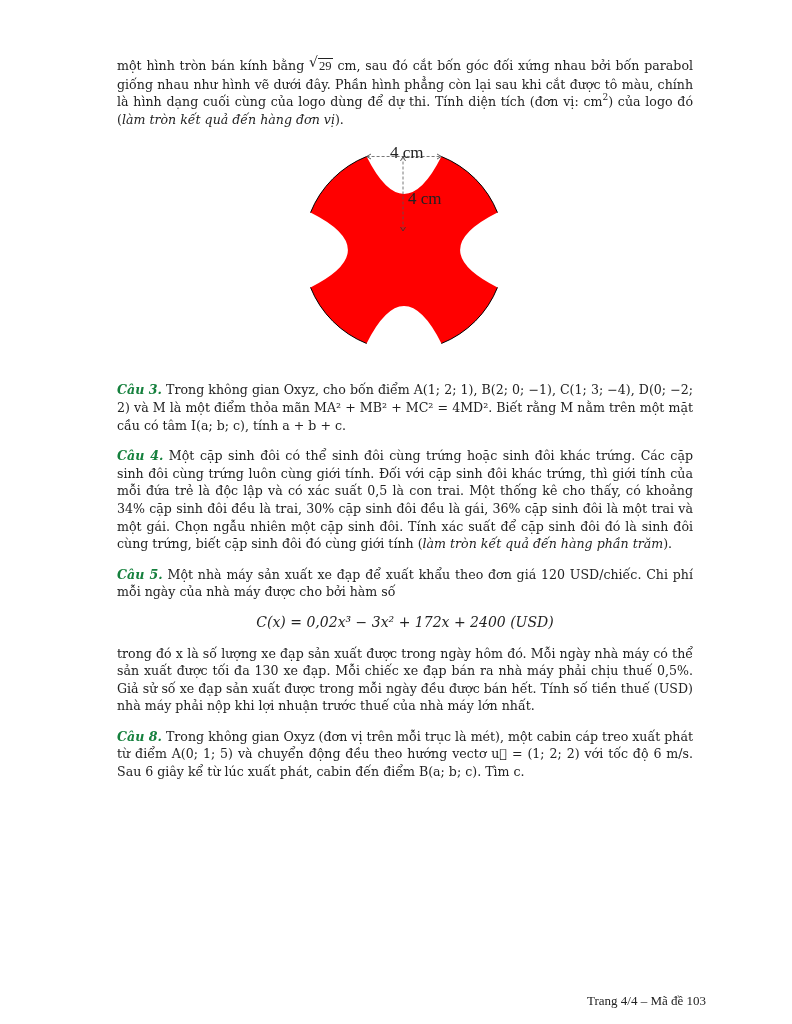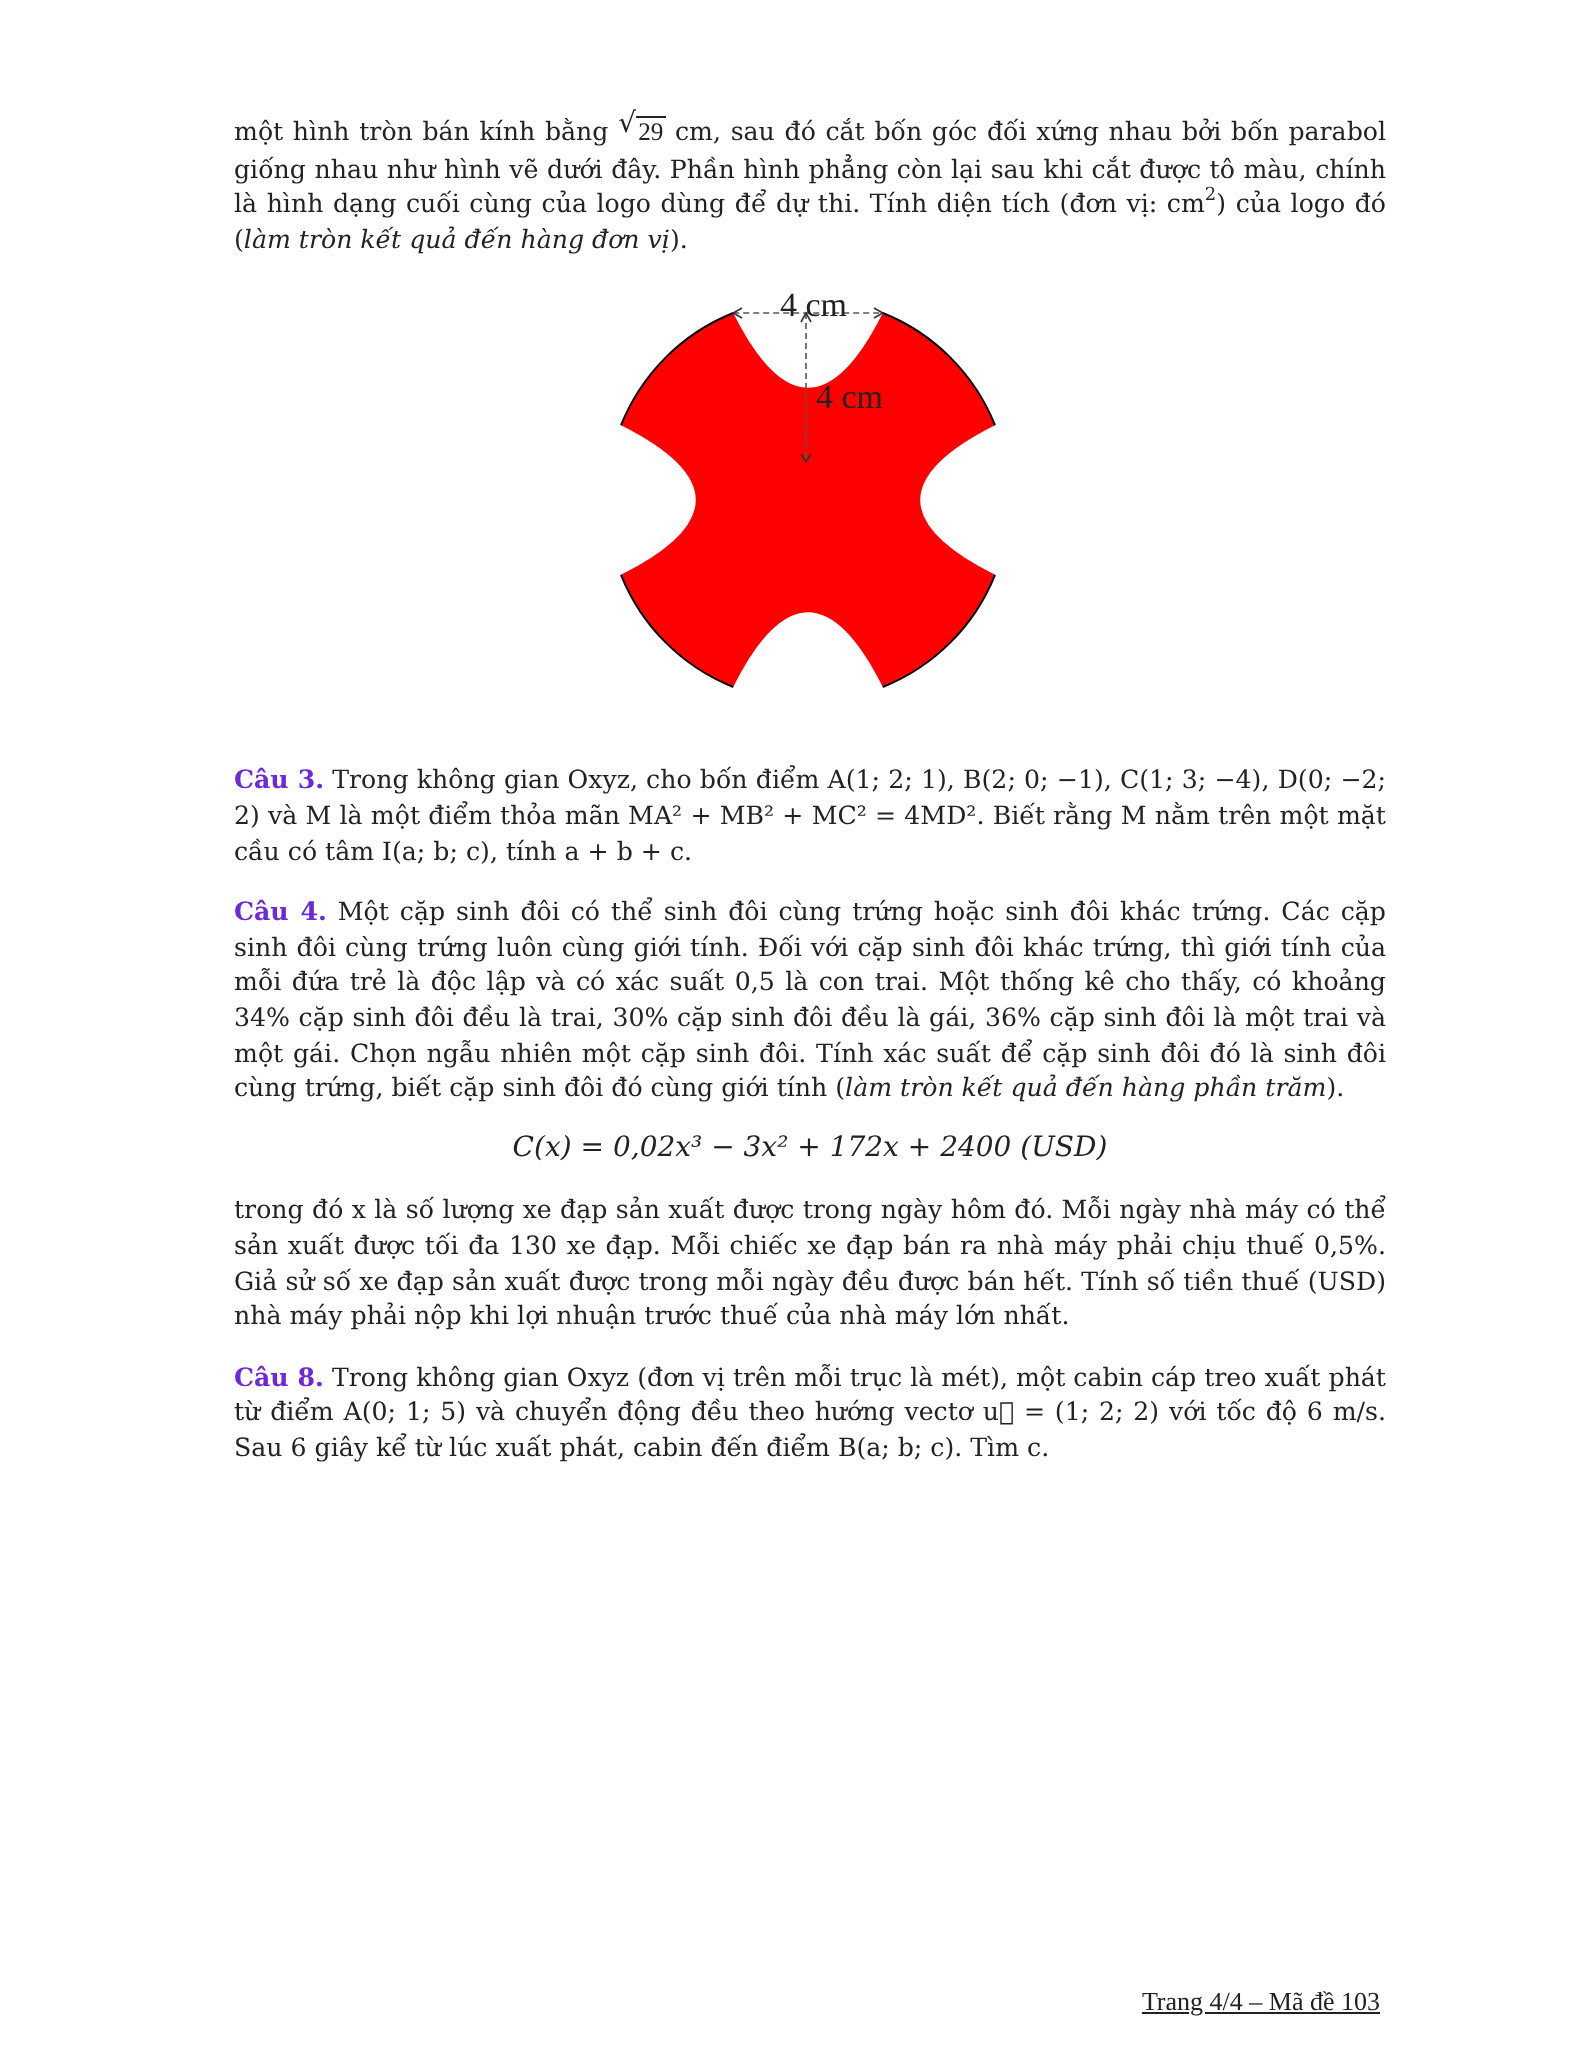--- a/index.html
+++ b/index.html
@@ -6,32 +6,32 @@
     body { width: 792px; height: 1024px; position: relative; overflow: hidden; }
     .page {
       position: absolute; left: 104px; top: 44px; width: 602px;
       font-family: "DejaVu Serif", "Liberation Serif", serif;
       font-size: 12.6px; line-height: 17.6px; color: #222;
       text-align: justify;
     }
     .para { margin: 13px; }
     .italic { font-style: italic; }
     sup { font-size: 9px; line-height: 0; position: relative; top: -1px; }
-    .q-label { color: #6d28d9; font-weight: bold; }
+    .q-label { color: #15803d; font-weight: bold; font-style: italic; }
     .q { margin-top: 7px; }
     .figure { position: relative; width: 602px; height: 232px; margin-top: 14px; }
     .figure svg { position: absolute; left: 196px; top: 0; }
     .fig-label { position: absolute; font-size: 17px; color: #222; font-family: "Liberation Serif", "DejaVu Serif", serif; background: transparent; }
     .display { text-align: center; margin: 12px 0 10px 0; font-size: 14px; font-style: italic; }
     .end { text-align: center; margin-top: 12px; font-size: 12.6px; }
     .end .rule { display: inline-block; width: 70px; height: 1px; background: #222; vertical-align: middle; margin: 0 4px; }
     .sqrt { position: relative; display: inline-block; padding-left: 9px; }
     .sqrt .rad { position: absolute; left: 0; top: -3px; font-style: normal; font-size: 14px; }
     .sqrt .over { border-top: 1px solid #222; padding: 0 1px; font-style: normal; font-family: Liberation Serif, serif; }
-    .footer { position: absolute; right: 102px; top: 993px; font-family: "Liberation Serif", "DejaVu Serif", serif; font-size: 13px; color: #222; text-decoration: underline; }
+    .footer { position: absolute; right: 86px; top: 993px; font-family: "Liberation Serif", "DejaVu Serif", serif; font-size: 13px; color: #222; }
   </style>
 </head>
 <body>
 
 <div class="page">
 
   <p class="para"><span>một hình tròn bán kính bằng </span><span class="sqrt"><span class="rad">√</span><span class="over">29</span></span><span> cm, sau đó cắt bốn góc đối xứng nhau bởi bốn parabol giống nhau như hình vẽ dưới đây. Phần hình phẳng còn lại sau khi cắt được tô màu, chính là hình dạng cuối cùng của logo dùng để dự thi. Tính diện tích (đơn vị: cm</span><sup>2</sup><span>) của logo đó (</span><span class="italic">làm tròn kết quả đến hàng đơn vị</span><span>).</span></p>
 
   <div class="figure">
     <svg width="210" height="220" viewBox="0 0 210 220">
@@ -61,20 +61,21 @@
       </g>
     </svg>
     <span class="fig-label" style="left:286px; top:2px;">4 cm</span>
     <span class="fig-label" style="left:304px; top:48px;">4 cm</span>
   </div>
 
   <p class="para q"><span class="q-label">Câu 3.</span> <span>Trong không gian Oxyz, cho bốn điểm A(1; 2; 1), B(2; 0; −1), C(1; 3; −4), D(0; −2; 2) và M là một điểm thỏa mãn MA² + MB² + MC² = 4MD². Biết rằng M nằm trên một mặt cầu có tâm I(a; b; c), tính a + b + c.</span></p>
 
   <p class="para q"><span class="q-label">Câu 4.</span> <span>Một cặp sinh đôi có thể sinh đôi cùng trứng hoặc sinh đôi khác trứng. Các cặp sinh đôi cùng trứng luôn cùng giới tính. Đối với cặp sinh đôi khác trứng, thì giới tính của mỗi đứa trẻ là độc lập và có xác suất 0,5 là con trai. Một thống kê cho thấy, có khoảng 34% cặp sinh đôi đều là trai, 30% cặp sinh đôi đều là gái, 36% cặp sinh đôi là một trai và một gái. Chọn ngẫu nhiên một cặp sinh đôi. Tính xác suất để cặp sinh đôi đó là sinh đôi cùng trứng, biết cặp sinh đôi đó cùng giới tính (</span><span class="italic">làm tròn kết quả đến hàng phần trăm</span><span>).</span></p>
 
+  <p class="para q"><span class="q-label">Câu 5.</span> <span>Một nhà máy sản xuất xe đạp để xuất khẩu theo đơn giá 120 USD/chiếc. Chi phí mỗi ngày của nhà máy được cho bởi hàm số</span></p>
   <div class="display">C(x) = 0,02x³ − 3x² + 172x + 2400 (USD)</div>
   <p class="para">trong đó x là số lượng xe đạp sản xuất được trong ngày hôm đó. Mỗi ngày nhà máy có thể sản xuất được tối đa 130 xe đạp. Mỗi chiếc xe đạp bán ra nhà máy phải chịu thuế 0,5%. Giả sử số xe đạp sản xuất được trong mỗi ngày đều được bán hết. Tính số tiền thuế (USD) nhà máy phải nộp khi lợi nhuận trước thuế của nhà máy lớn nhất.</p>
 
   <p class="para q"><span class="q-label">Câu 8.</span> <span>Trong không gian Oxyz (đơn vị trên mỗi trục là mét), một cabin cáp treo xuất phát từ điểm A(0; 1; 5) và chuyển động đều theo hướng vectơ u⃗ = (1; 2; 2) với tốc độ 6 m/s. Sau 6 giây kể từ lúc xuất phát, cabin đến điểm B(a; b; c). Tìm c.</span></p>
 
 </div>
 
 <div class="footer">Trang 4/4 – Mã đề 103</div>
 
 </body></html>

